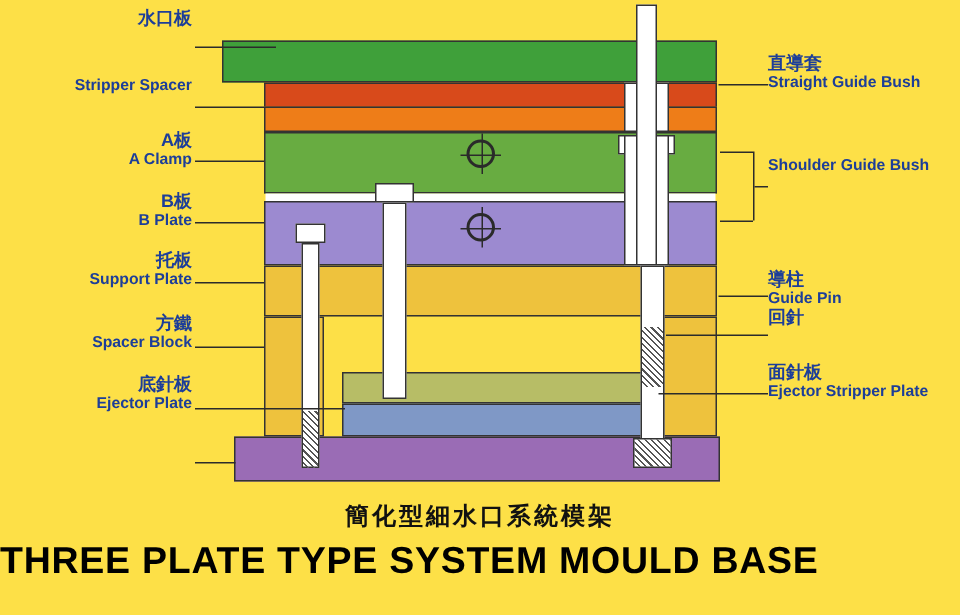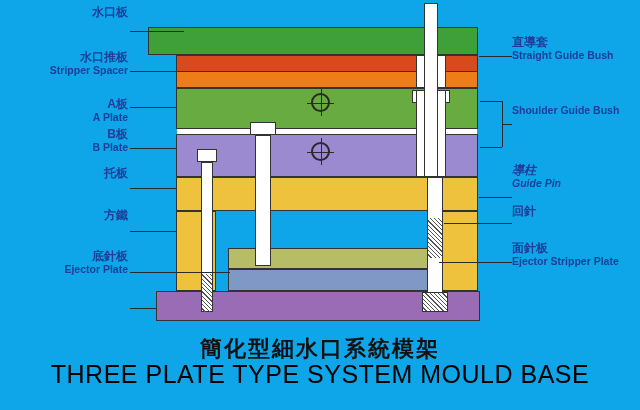--- a/index.html
+++ b/index.html
@@ -1,37 +1,37 @@
 <!DOCTYPE html>
 <html><head>
 <meta charset="utf-8">
 <style>
   html,body{margin:0;padding:0;background:#fff;}
   #stage{
-    position:relative;width:640px;height:410px;background:#0ea5e9;overflow:hidden;
+    position:relative;width:640px;height:410px;background:#fde047;overflow:hidden;
     font-family:"Liberation Sans","DejaVu Sans",sans-serif;
   }
   .part{position:absolute;box-sizing:border-box;border:1px solid #333;}
   .white{background:#fff;}
   .nob{border:none;}
   .hatch{background-image:repeating-linear-gradient(45deg,transparent 0 2px,#555 2px 3px);}
   .hl{position:absolute;height:0;border-top:1px solid #2b2b2b;}
   .vl{position:absolute;width:0;border-left:1px solid #2b2b2b;}
   .lbl{position:absolute;line-height:13px;}
   .lbl .zh{font-size:12px;font-weight:bold;}
   .lbl .en{font-size:10.5px;font-weight:bold;}
   .left-lbl{left:6px;width:122px;text-align:right;}
   .right-lbl{left:512px;width:126px;text-align:left;}
   .screw{position:absolute;width:19px;height:19px;border:2px solid #2a2a2a;border-radius:50%;box-sizing:border-box;}
   .screw .ch{position:absolute;left:-6px;right:-6px;top:50%;border-top:1px solid #2a2a2a;}
   .screw .cv{position:absolute;top:-6px;bottom:-6px;left:50%;border-left:1px solid #2a2a2a;}
   .title-zh{position:absolute;top:334px;left:0;width:640px;text-align:center;
-            font-size:22px;font-weight:bold;color:#111;letter-spacing:2px;}
-  .title-en{position:absolute;top:360px;left:0;width:640px;text-align:center;
-            font-size:25px;font-weight:normal;color:#000;letter-spacing:0.5px;}
+            font-size:16px;font-weight:bold;color:#111;letter-spacing:2px;}
+  .title-en{position:absolute;top:360px;left:0;width:640px;text-align:left;
+            font-size:25px;font-weight:bold;color:#000;letter-spacing:0.5px;}
 </style>
 </head>
 <body>
 
 <div id="stage">
 
   <div class="part" style="left: 148px; top: 27px; width: 330px; height: 28px; background-color: rgb(63, 160, 58);"></div>
 
   <div class="part" style="left: 176px; top: 55px; width: 302px; height: 17px; background-color: rgb(216, 74, 27);"></div>
   <div class="part" style="left: 176px; top: 71px; width: 302px; height: 17px; background-color: rgb(238, 125, 24);"></div>
@@ -94,50 +94,51 @@
   <div class="hl" style="top:147px;left:480px;width:22px;"></div>
   <div class="hl" style="top:124px;left:503px;width:9px;"></div>
   <div class="hl" style="top:197px;left:479px;width:33px;"></div>
   <div class="hl" style="top:223px;left:444px;width:68px;"></div>
   <div class="hl" style="top:262px;left:439px;width:73px;"></div>
 
   <div class="lbl left-lbl" style="top: 6px; color: rgb(29, 62, 153);">
     <div class="zh">水口板</div>
   </div>
   <div class="lbl left-lbl" style="top: 51px; color: rgb(29, 62, 153);">
-    <div class="zh">水口推板</div>
     <div class="en">Stripper Spacer</div>
   </div>
-  <div class="lbl left-lbl" style="top: 98px; color: rgb(29, 62, 153);">
+  <div class="lbl left-lbl" style="top: 87px; color: rgb(29, 62, 153);">
     <div class="zh">A板</div>
-    <div class="en">A Plate</div>
+    <div class="en">A Clamp</div>
   </div>
   <div class="lbl left-lbl" style="top: 128px; color: rgb(29, 62, 153);">
     <div class="zh">B板</div>
     <div class="en">B Plate</div>
   </div>
   <div class="lbl left-lbl" style="top: 167px; color: rgb(29, 62, 153);">
     <div class="zh">托板</div>
+    <div class="en">Support Plate</div>
   </div>
   <div class="lbl left-lbl" style="top: 209px; color: rgb(29, 62, 153);">
     <div class="zh">方鐵</div>
+    <div class="en">Spacer Block</div>
   </div>
   <div class="lbl left-lbl" style="top: 250px; color: rgb(29, 62, 153);">
     <div class="zh">底針板</div>
     <div class="en">Ejector Plate</div>
   </div>
 
   <div class="lbl right-lbl" style="top: 36px; color: rgb(29, 62, 153);">
     <div class="zh">直導套</div>
     <div class="en">Straight Guide Bush</div>
   </div>
   <div class="lbl right-lbl" style="top: 104px; color: rgb(29, 62, 153);">
     <div class="en">Shoulder Guide Bush</div>
   </div>
-  <div class="lbl right-lbl" style="top: 164px; color: rgb(29, 62, 153); font-style: italic;">
+  <div class="lbl right-lbl" style="top: 180px; color: rgb(29, 62, 153);">
     <div class="zh">導柱</div>
     <div class="en">Guide Pin</div>
   </div>
   <div class="lbl right-lbl" style="top: 205px; color: rgb(29, 62, 153);">
     <div class="zh">回針</div>
   </div>
   <div class="lbl right-lbl" style="top: 242px; color: rgb(29, 62, 153);">
     <div class="zh">面針板</div>
     <div class="en">Ejector Stripper Plate</div>
   </div>

